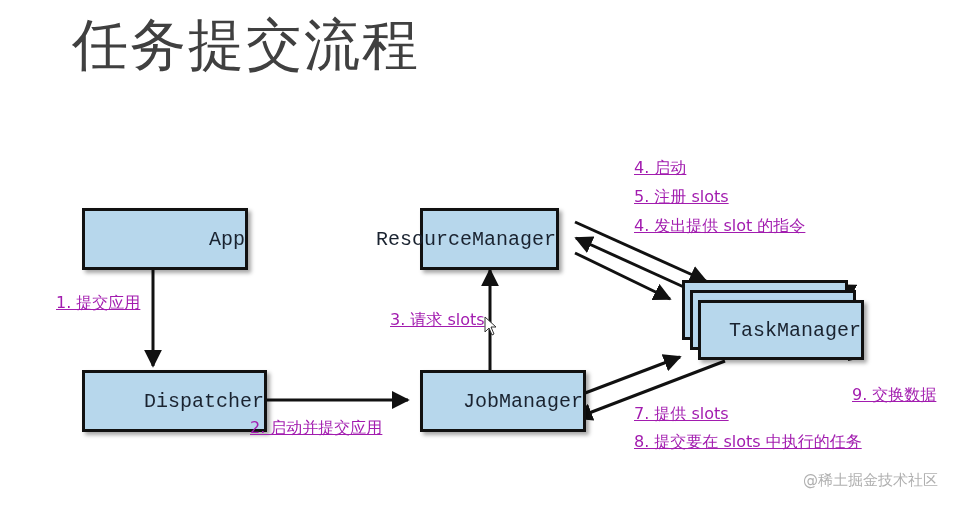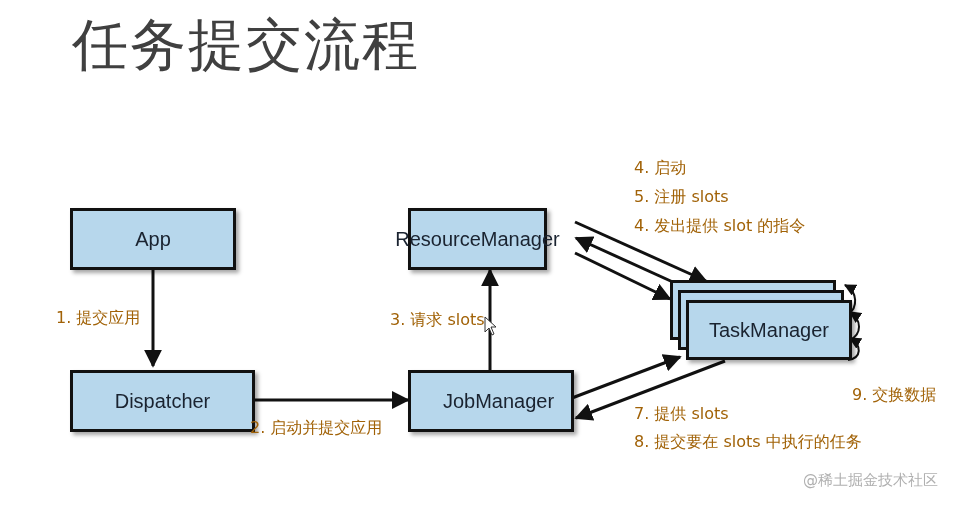--- a/index.html
+++ b/index.html
@@ -2,24 +2,24 @@
 <html><head>
 <meta charset="utf-8">
 <style>
   html, body { margin:0; padding:0; }
   body { width:956px; height:510px; background:#ffffff; position:relative; overflow:hidden;
          font-family:"Liberation Sans","DejaVu Sans",sans-serif; }
   .title { position:absolute; left:72px; top:10px; font-size:56px; color:#404040;
            font-family:"DejaVu Sans",sans-serif; letter-spacing:2px; line-height:70px; }
   svg { position:absolute; left:0; top:0; }
   .box { position:absolute; background:#b7d7ec; border:3px solid #111; box-sizing:border-box;
-         display:flex; align-items:center; justify-content:center; font-size:20px; color:#1a2330;
-         box-shadow:3px 3px 4px rgba(0,0,0,0.35); font-family:Liberation Sans, sans-serif; }
-  .lbl { position:absolute; font-size:16px; color:#a16207; white-space:nowrap; line-height:20px;
-         font-family:"DejaVu Sans",sans-serif; }
+         display:flex; align-items:center; justify-content:flex-end; font-size:20px; color:#1a2330;
+         box-shadow:3px 3px 4px rgba(0,0,0,0.35); font-family:Liberation Mono, monospace;margin-left:12px; }
+  .lbl { position:absolute; font-size:16px; color:#a21caf; white-space:nowrap; line-height:20px;
+         font-family:"DejaVu Sans",sans-serif;text-decoration:underline; }
   .watermark { position:absolute; right:18px; bottom:20px; font-size:15px; color:#b0b0b0;
                font-family:"DejaVu Sans",sans-serif;text-align:center; }
   .cursor { position:absolute; left:484px; top:316px; width:14px; height:20px; }
 </style>
 </head>
 <body>
 
 <div class="title">任务提交流程</div>
 
 <svg width="956" height="510">
@@ -62,21 +62,21 @@
 <div class="box" style="left:408px;top:370px;width:166px;height:62px;padding-left:15px;">
   <span>JobManager</span>
 </div>
 
 <div class="box" style="left:670px;top:280px;width:166px;height:60px;box-shadow:none;"></div>
 <div class="box" style="left:678px;top:290px;width:166px;height:60px;box-shadow:none;"></div>
 <div class="box" style="left:686px;top:300px;width:166px;height:60px;">
   <span>TaskManager</span>
 </div>
 
-<div class="lbl" style="left:56px;top:308px;">1. 提交应用</div>
+<div class="lbl" style="left:56px;top:293px;">1. 提交应用</div>
 <div class="lbl" style="left:250px;top:418px;">2. 启动并提交应用</div>
 <div class="lbl" style="left:390px;top:310px;">3. 请求 slots</div>
 <div class="lbl" style="left:634px;top:158px;">4. 启动</div>
 <div class="lbl" style="left:634px;top:187px;">5. 注册 slots</div>
 <div class="lbl" style="left:634px;top:216px;">4. 发出提供 slot 的指令</div>
 <div class="lbl" style="left:634px;top:404px;">7. 提供 slots</div>
 <div class="lbl" style="left:634px;top:432px;">8. 提交要在 slots 中执行的任务</div>
 <div class="lbl" style="left:852px;top:385px;">9. 交换数据</div>
 
 <svg class="cursor" viewBox="0 0 14 20">

